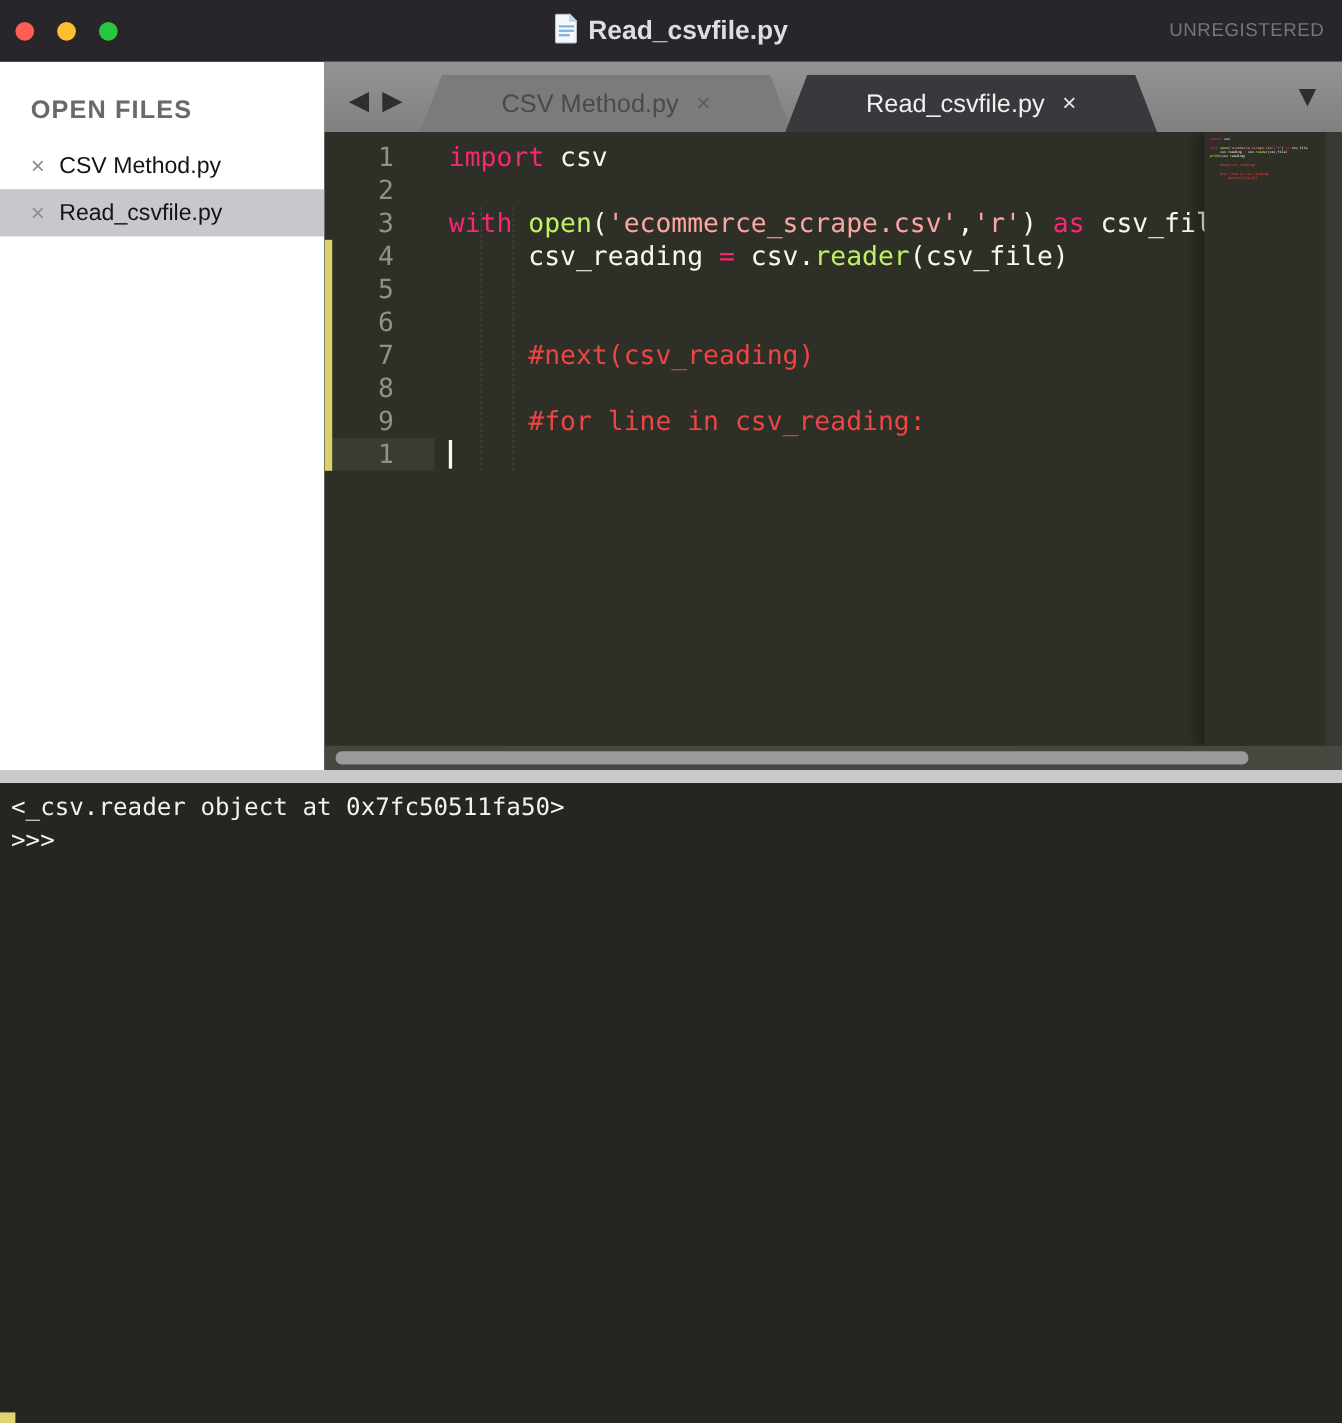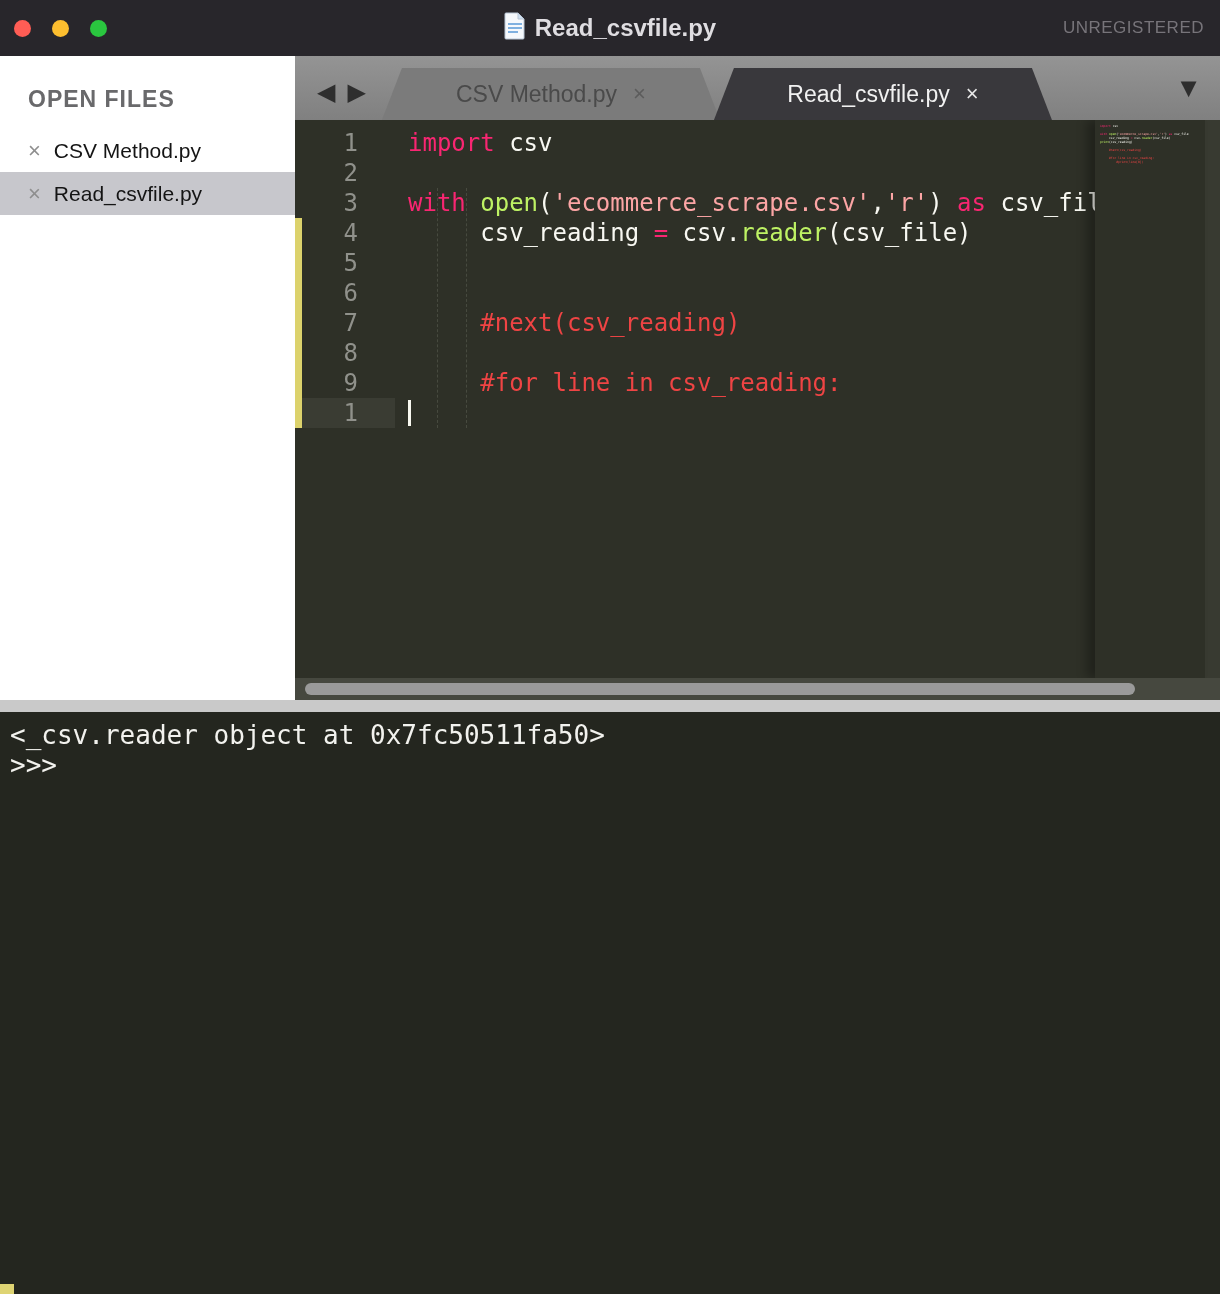--- a/index.html
+++ b/index.html
@@ -83,21 +83,21 @@
              white-space:pre; overflow:hidden; padding:4px 0 0 5px; }
   .mini-line { height:4px; }
 
   .hscroll { position:absolute; left:0; right:0; bottom:0; height:22px; background:#46483f; }
   .hscroll-thumb { position:absolute; left:10px; top:5px; width:830px; height:12px;
                    border-radius:6px; background:#9a9a9a; }
 
   
   .divider { flex:0 0 12px; background:#c9c9c9; }
   .console { flex:1 1 auto; background:#24261f; position:relative;
-             font-family:"DejaVu Sans Mono", monospace; font-size:26px; line-height:30px;
+             font-family:"DejaVu Sans Mono", monospace; font-size:22px; line-height:30px;
              color:#f2f2ee; padding:8px 10px; }
   .console-caret { position:absolute; left:0; bottom:0; width:14px; height:10px; background:#ded473; }
 </style>
 </head>
 <body>
 
 <div class="window">
 
   <header class="titlebar">
     <div class="traffic-lights">

